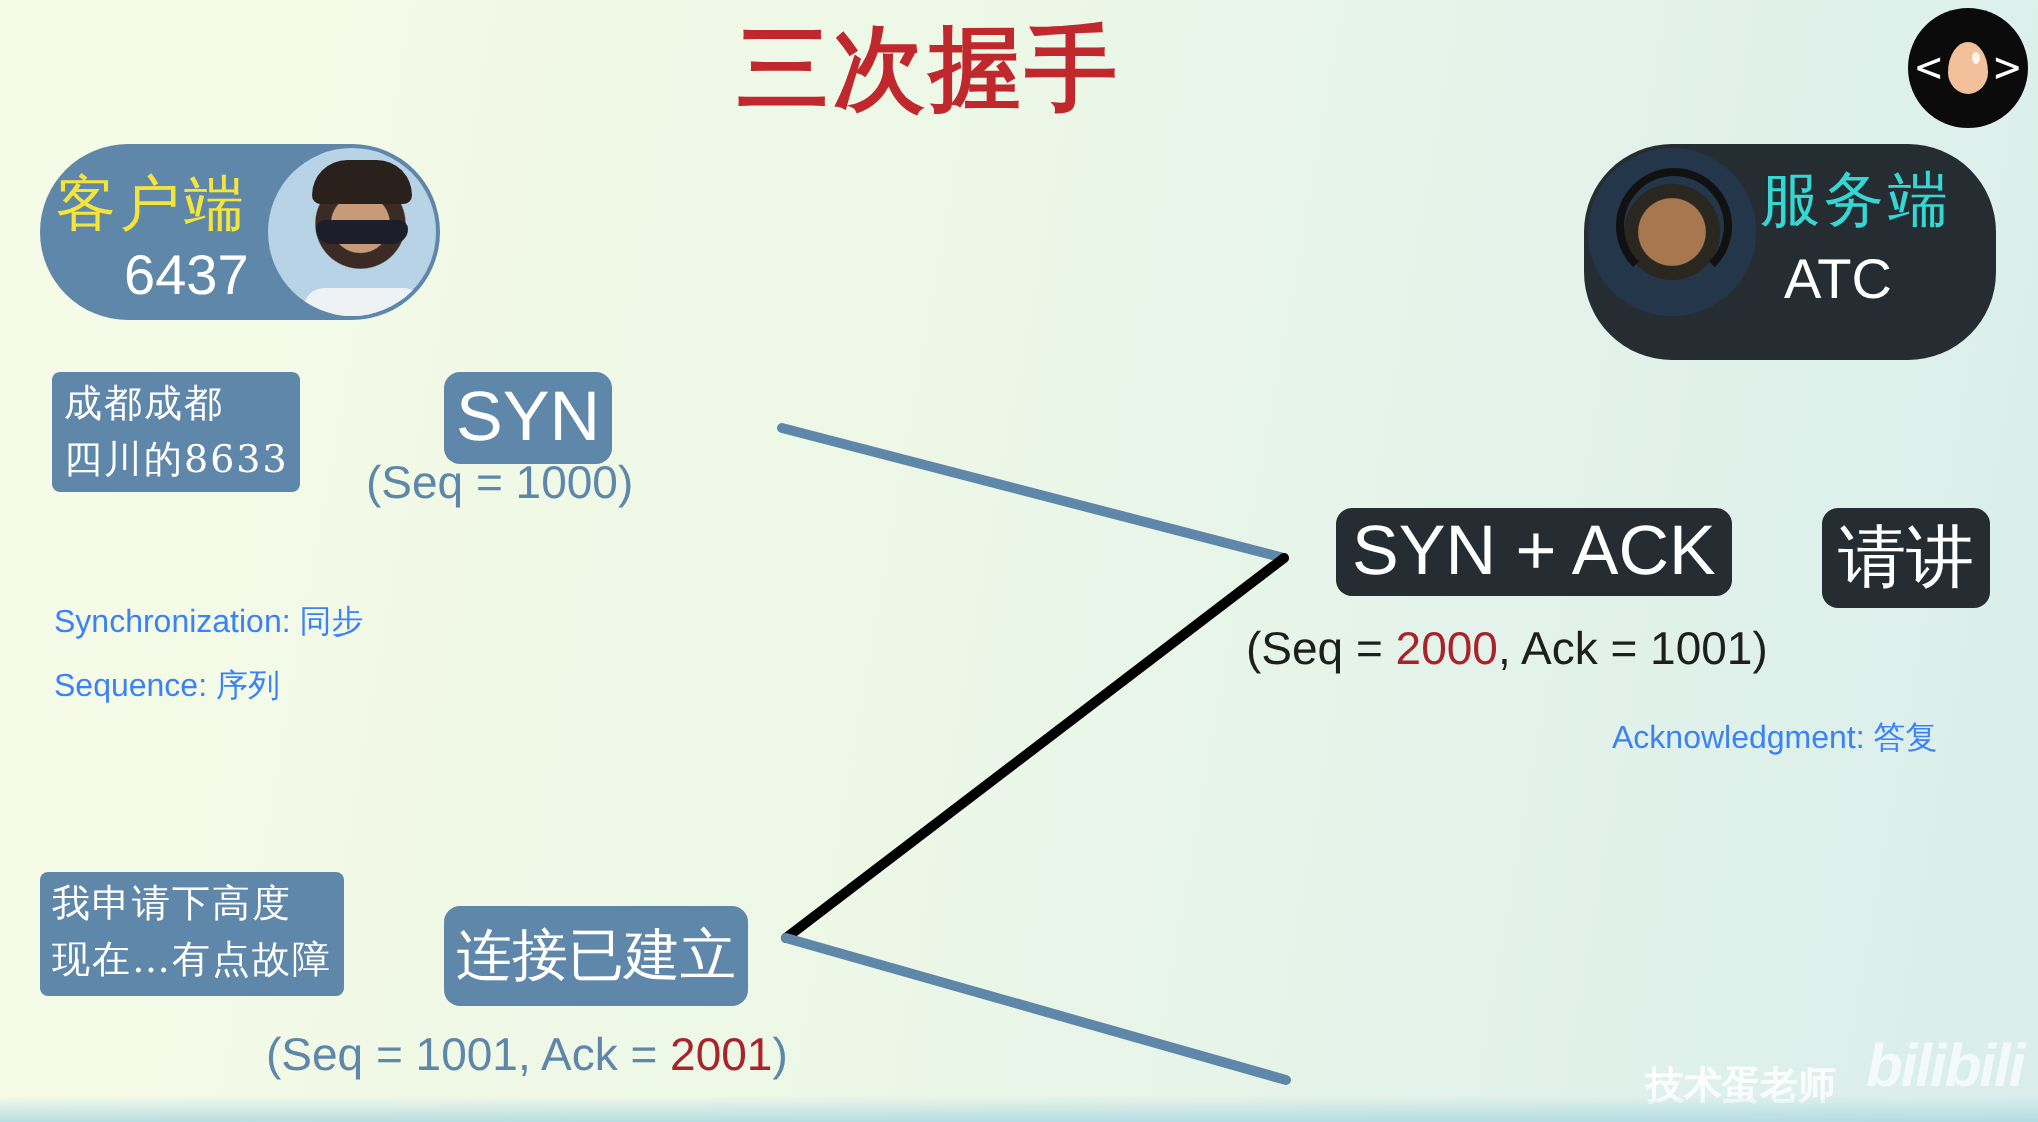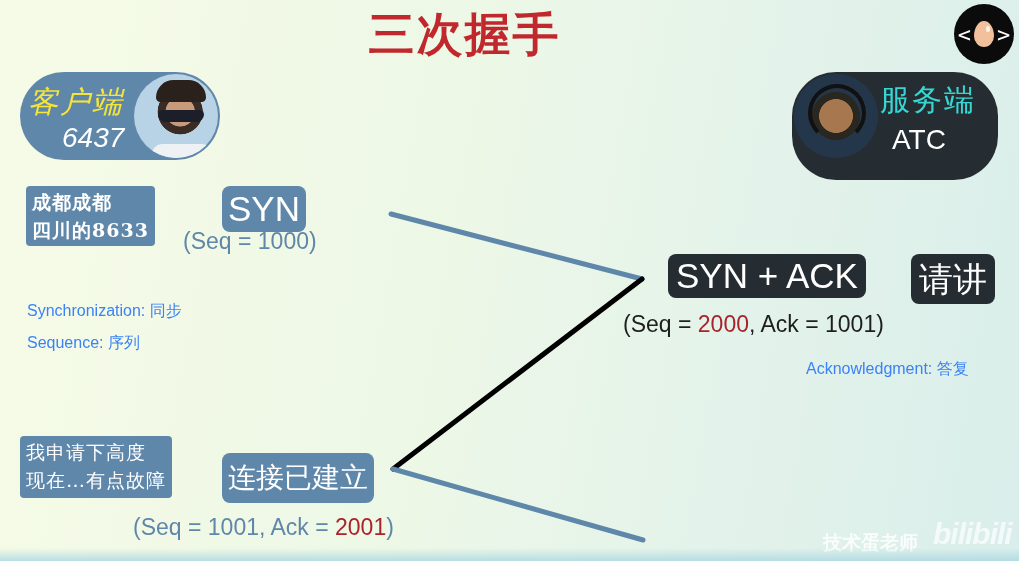--- a/index.html
+++ b/index.html
@@ -24,21 +24,21 @@
     width: 20px; height: 26px; border-radius: 50% 50% 50% 50% / 58% 58% 42% 42%;
     background: #f2c09a; margin: 0 3px; position: relative;
   }
   .logo .egg::after {
     content: ""; position: absolute; right: 4px; top: 5px; width: 4px; height: 6px;
     border-radius: 50%; background: #fff4ea;
   }
   
   .client-pill {
     left: 20px; top: 72px; width: 200px; height: 88px; border-radius: 44px;
-    background: #5f87aa; overflow: hidden; font-style: italic;
+    background: #5f87aa; overflow: hidden;
   }
   .client-pill .role {
     position: absolute; left: 8px; top: 10px; font-size: 30px; color: #f5e43a;
     font-family: "DejaVu Serif", serif; letter-spacing: 2px;
   }
   .client-pill .id {
     position: absolute; left: 42px; top: 50px; font-size: 28px; color: #fff;
   }
   .avatar {
     position: absolute; width: 84px; height: 84px; border-radius: 50%;
@@ -119,21 +119,21 @@
   <span class="role">服务端</span>
   <span class="id">ATC</span>
 </div>
 
 <svg class="lines" width="1019" height="561">
   <line x1="391" y1="214" x2="642" y2="279" stroke="#5f87aa" stroke-width="5" stroke-linecap="round"></line>
   <line x1="642" y1="279" x2="393" y2="469" stroke="#000" stroke-width="5" stroke-linecap="round"></line>
   <line x1="393" y1="469" x2="643" y2="540" stroke="#5f87aa" stroke-width="5" stroke-linecap="round"></line>
 </svg>
 
-<div class="abs note" style="left:26px; top:186px;font-weight:bold;">
+<div class="abs note" style="left:26px; top:186px;">
   <div>成都成都</div>
   <div>四川的8633</div>
 </div>
 <div class="abs tag-blue" style="left:222px; top:186px; font-size:35px; line-height:40px;">SYN</div>
 <div class="abs seq blue" style="left:183px; top:228px;">(Seq = 1000)</div>
 
 <div class="abs gloss" style="left:27px; top:301px;">Synchronization: 同步</div>
 <div class="abs gloss" style="left:27px; top:333px;">Sequence: 序列</div>
 <div class="abs gloss" style="left:806px; top:359px;">Acknowledgment: 答复</div>
 

